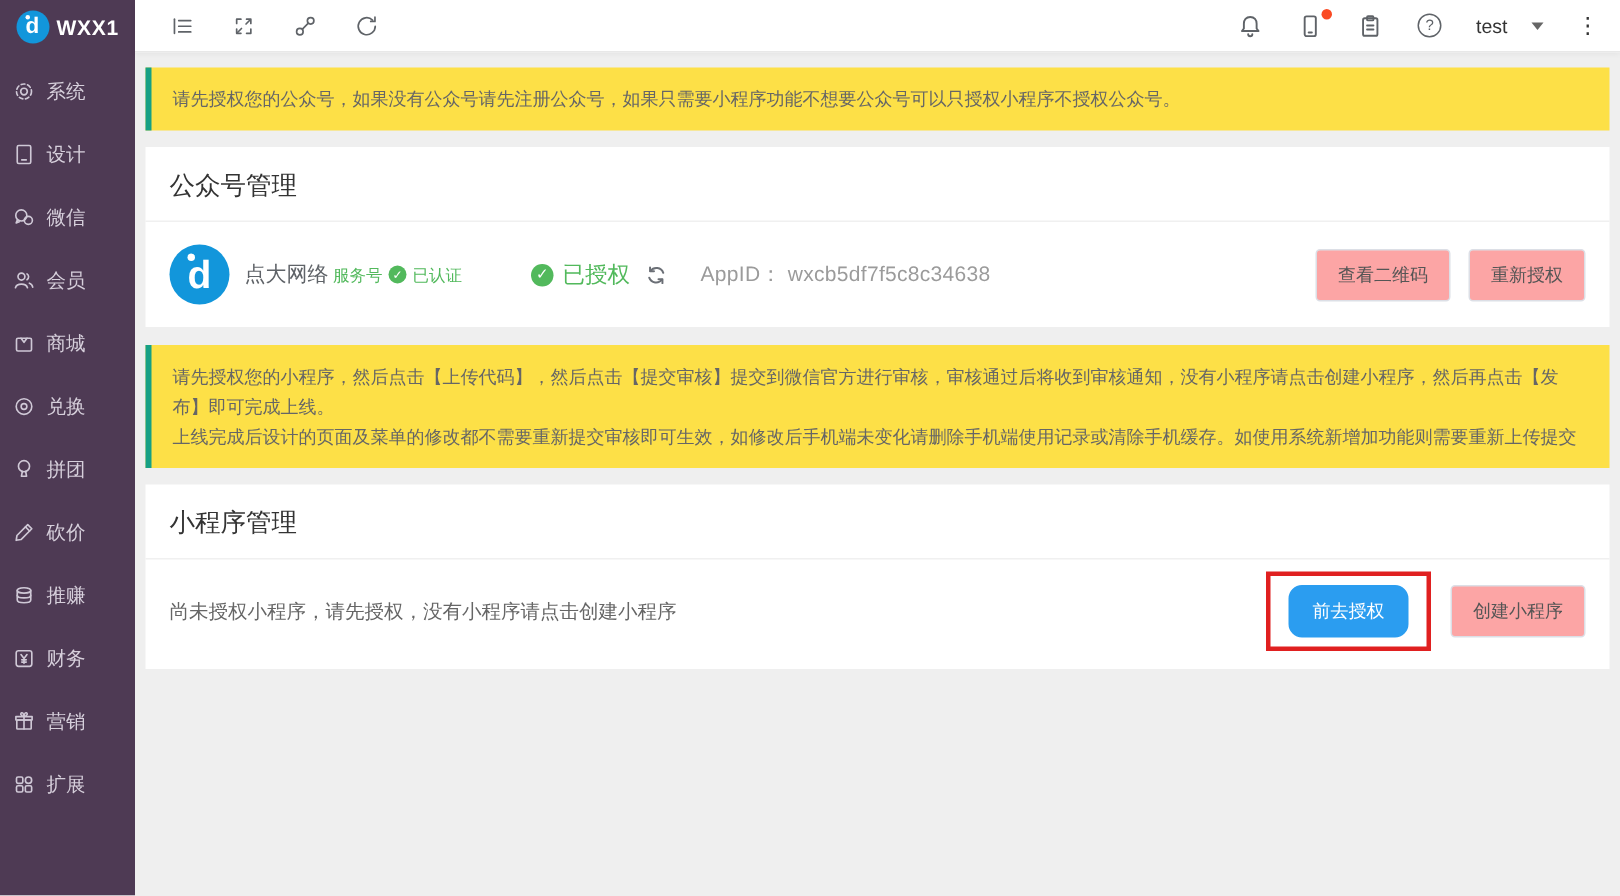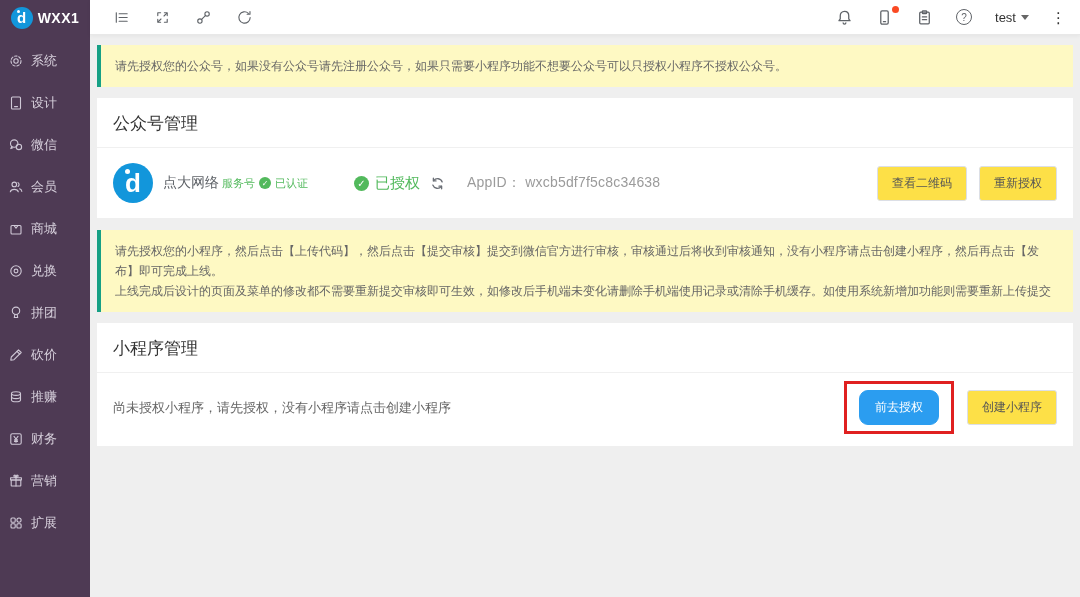--- a/index.html
+++ b/index.html
@@ -24,28 +24,28 @@
   .main { flex:1; display:flex; flex-direction:column; min-width:0; }
   .topbar { height:35px; background:#fff; border-bottom:1px solid #e8e8e8;
     box-shadow:0 1px 4px rgba(0,0,0,.05); display:flex; align-items:center; padding:0 14px 0 22px; flex:0 0 35px; }
   .tb-left { display:flex; align-items:center; gap:23px; }
   .tb-right { margin-left:auto; display:flex; align-items:center; gap:22px; }
   .tb-btn { width:18px; height:18px; display:inline-flex; align-items:center; justify-content:center; cursor:pointer; position:relative; }
   .tb-btn svg { width:17px; height:17px; stroke:#5f6368; fill:none; stroke-width:1.2; stroke-linecap:round; stroke-linejoin:round; }
   .red-dot { position:absolute; top:-2px; right:-6px; width:7px; height:7px; border-radius:50%; background:#fa4a23; }
   .help-q { width:16px; height:16px; border:1.2px solid #5f6368; border-radius:50%; color:#5f6368;
     font-size:10px; display:flex; align-items:center; justify-content:center; }
-  .user-dd { display:flex; align-items:center; gap:5px; cursor:pointer; }
+  .user-dd { display:flex; align-items:center; gap:16px; cursor:pointer; }
   .user-name { font-size:13px; color:#333; }
   .caret { width:0; height:0; border-left:4px solid transparent; border-right:4px solid transparent; border-top:5px solid #666; }
   .kebab { font-size:15px; color:#333; cursor:pointer; line-height:1; }
 
   
   .content { flex:1; padding:10px 7px; overflow:hidden; }
-  .notice { background:#fef9c3; border-left:4px solid #16a085; padding:11px 14px;
+  .notice { background:#fde047; border-left:4px solid #16a085; padding:11px 14px;
     font-size:12px; color:#666; line-height:20px; margin-bottom:11px; }
   .panel { background:#fff; margin-bottom:12px; }
   .panel-title { padding:14px 16px 12px; font-size:17px; color:#333; border-bottom:1px solid #f0f0f0; }
   .panel-body { display:flex; align-items:center; padding:15px 16px; }
 
   .acc-logo { width:40px; height:40px; border-radius:50%; background:#1296db; color:#fff; position:relative;
     display:flex; align-items:center; justify-content:center; font-weight:bold; font-size:26px; flex:0 0 40px; }
   .acc-logo .dot { position:absolute; top:6px; left:12px; width:5px; height:5px; border-radius:50%; background:#fff; }
   .acc-info { margin-left:10px; display:flex; flex-direction:row; gap:3px; }
   .acc-name { font-size:14px; color:#5f6368; }
@@ -53,21 +53,21 @@
   .badge-check { width:12px; height:12px; border-radius:50%; background:#52b95c; color:#fff; font-size:8px;
     display:inline-flex; align-items:center; justify-content:center; }
   .auth-block { display:flex; align-items:center; gap:6px; margin-left:46px; }
   .badge-check.big { width:15px; height:15px; font-size:10px; }
   .auth-text { font-size:15px; color:#52b95c;text-align:right; }
   .refresh-sm { width:15px; height:15px; display:inline-flex; margin-left:4px; cursor:pointer; }
   .refresh-sm svg { width:15px; height:15px; stroke:#6b6f76; fill:none; stroke-width:1.4; stroke-linecap:round; stroke-linejoin:round; }
   .appid { margin-left:22px; font-size:14px; color:#9b9b9b; letter-spacing:.2px; }
 
   .btn-group { margin-left:auto; display:flex; align-items:center; }
-  .btn-plain { background:#fde047; border:1px solid #dcdfe6; border-radius:3px; color:#555;
+  .btn-plain { background:#fca5a5; border:1px solid #dcdfe6; border-radius:3px; color:#555;
     font-size:12px; padding:8px 14px; cursor:pointer; font-family:Liberation Mono, monospace; }
   .btn-plain + .btn-plain { margin-left:12px; }
   .btn-primary { background:#2b9df0; border:1px solid #2b9df0; border-radius:9px; color:#fff;
     font-size:12px; padding:8px 15px; cursor:pointer; font-family:inherit; }
   .red-box { border:3px solid #e02020; padding:6px 12px; display:inline-flex; }
   .mp-body { display:flex; align-items:center; padding:8px 16px 12px; min-height:72px; }
   .mp-hint { font-size:13px; color:#666; }
   .mp-btns { margin-left:auto; display:flex; align-items:center; }
   .mp-btns .btn-plain { margin-left:13px; }
 </style>

